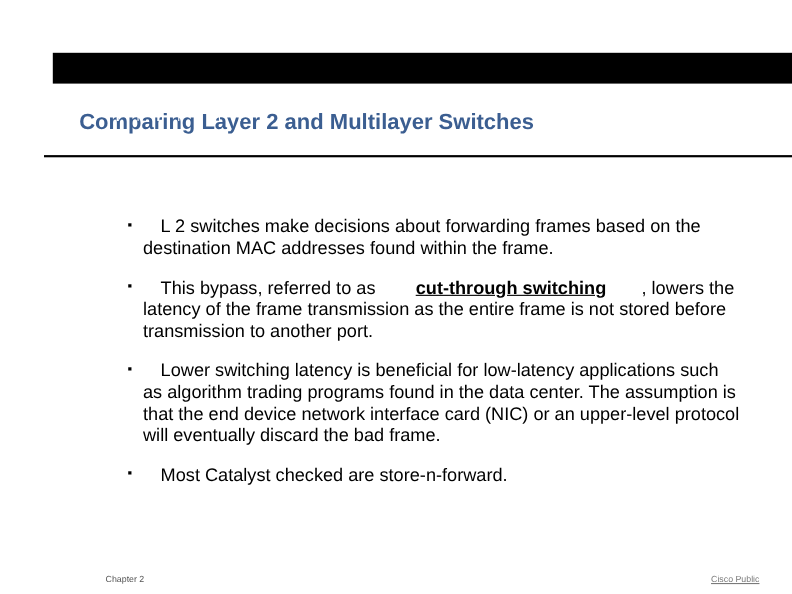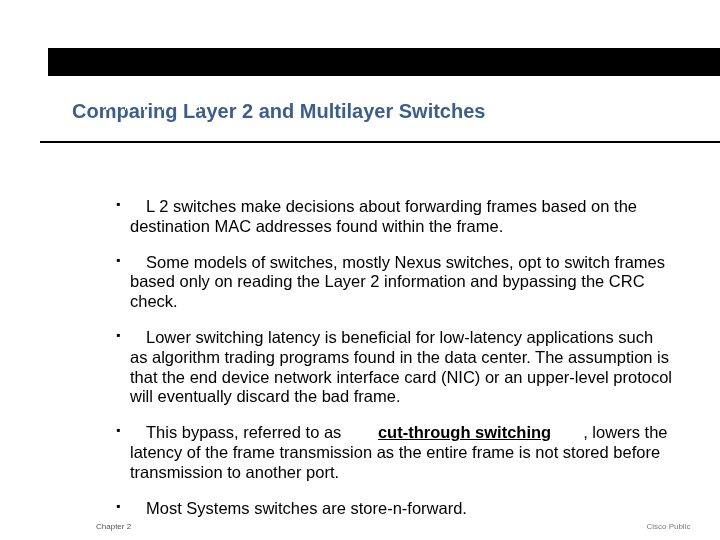--- a/index.html
+++ b/index.html
@@ -93,21 +93,21 @@
     width: 100%;
     font-size: 8px;
     color: #7a7a7a;
     padding: 0 16px;
     display: flex;
     align-items: center;
   }
   .footer .chapter { flex: 0 0 auto; color: #555; font-size: 8px; }
   .footer .spacer { flex: 1; }
   .footer .copy { flex: 0 0 auto; margin-right: 30px; }
-  .footer .pub { flex: 0 0 auto; margin-right: 30px; }
+  .footer .pub { flex: 0 0 auto; margin-right: 30px; text-decoration: underline; }
   .footer .page { flex: 0 0 auto; color: #000000; font-size: 14px; }
 </style>
 </head>
 <body>
 
 <div class="top-bar">
   <div class="logo">
     <span class="logo-bars">
       <span style="height:5px"></span><span style="height:8px"></span><span style="height:11px"></span><span style="height:8px"></span><span style="height:11px"></span><span style="height:8px"></span><span style="height:5px"></span>
     </span><br>
@@ -121,24 +121,23 @@
     <div class="p p5"></div>
   </div>
 </div>
 
 <h1 class="slide-title">Comparing Layer 2 and Multilayer Switches</h1>
 <div class="underline"></div>
 
 <div class="content">
   <ul>
     <li><span class="run">L 2 switches make decisions about forwarding frames based on the destination MAC addresses found within the frame.</span><b></b><span class="run"></span></li>
-    <li><span class="run">Some models of switches, mostly Nexus switches, opt to switch frames based only on reading the Layer 2 information and bypassing the CRC check.</span><b></b><span class="run"></span></li>
+    <li><span class="run">This bypass, referred to as </span><b>cut-through switching</b><span class="run">, lowers the latency of the frame transmission as the entire frame is not stored before transmission to another port.</span></li>
     <li><span class="run">Lower switching latency is beneficial for low-latency applications such as algorithm trading programs found in the data center. The assumption is that the end device network interface card (NIC) or an upper-level protocol will eventually discard the bad frame.</span><b></b><span class="run"></span></li>
-    <li><span class="run">This bypass, referred to as </span><b>cut-through switching</b><span class="run">, lowers the latency of the frame transmission as the entire frame is not stored before transmission to another port.</span></li>
-    <li><span class="run">Most Systems switches are store-n-forward.</span><b></b><span class="run"></span></li>
+    <li><span class="run">Most Catalyst checked are store-n-forward.</span><b></b><span class="run"></span></li>
   </ul>
 </div>
 
 <div class="footer">
   <span class="chapter">Chapter 2</span>
   <span class="spacer"></span>
   <span class="pub">Cisco Public</span>
   <span class="page">24</span>
 </div>
 

